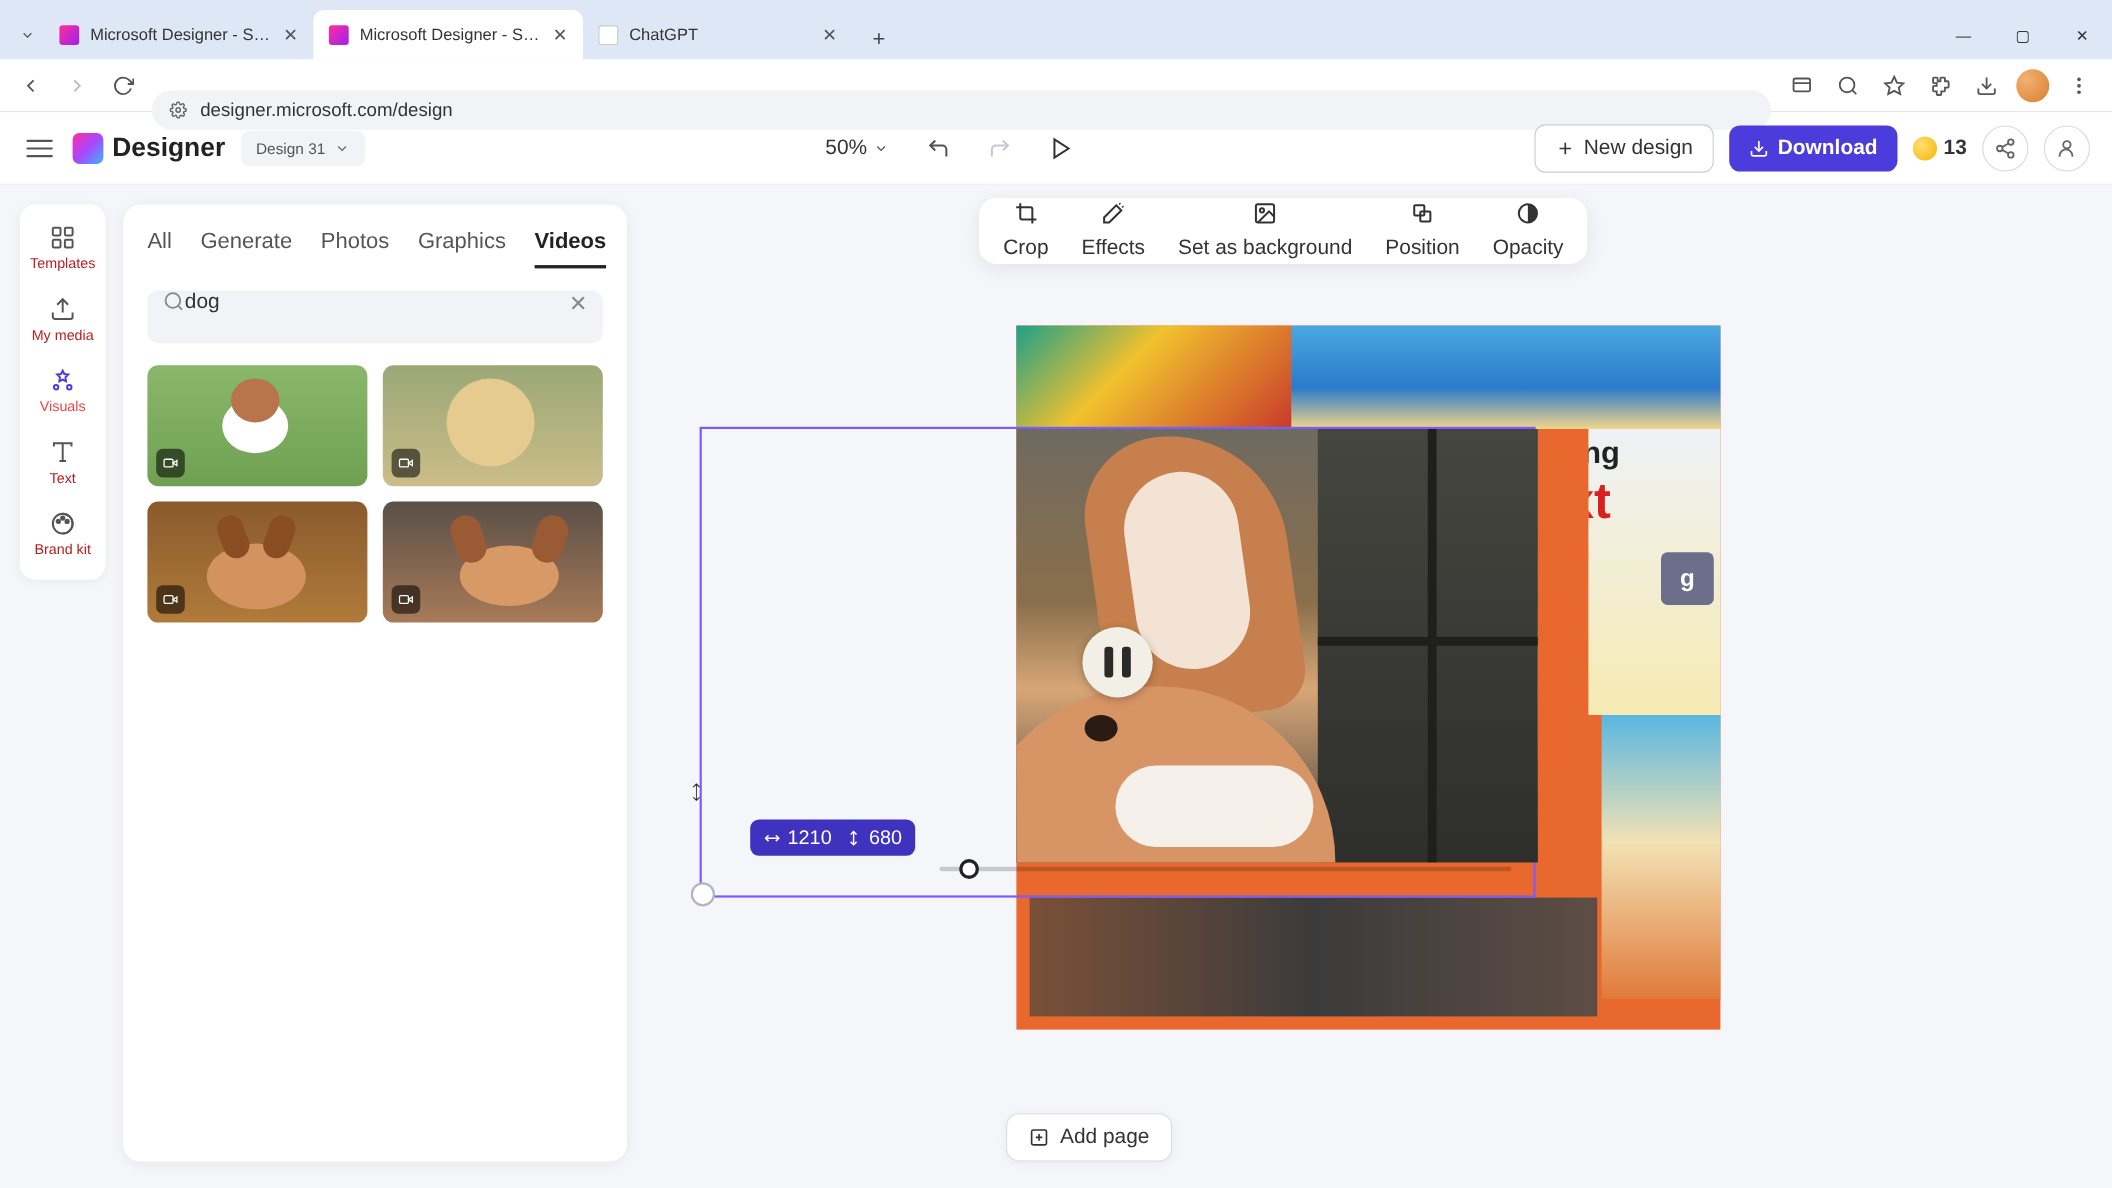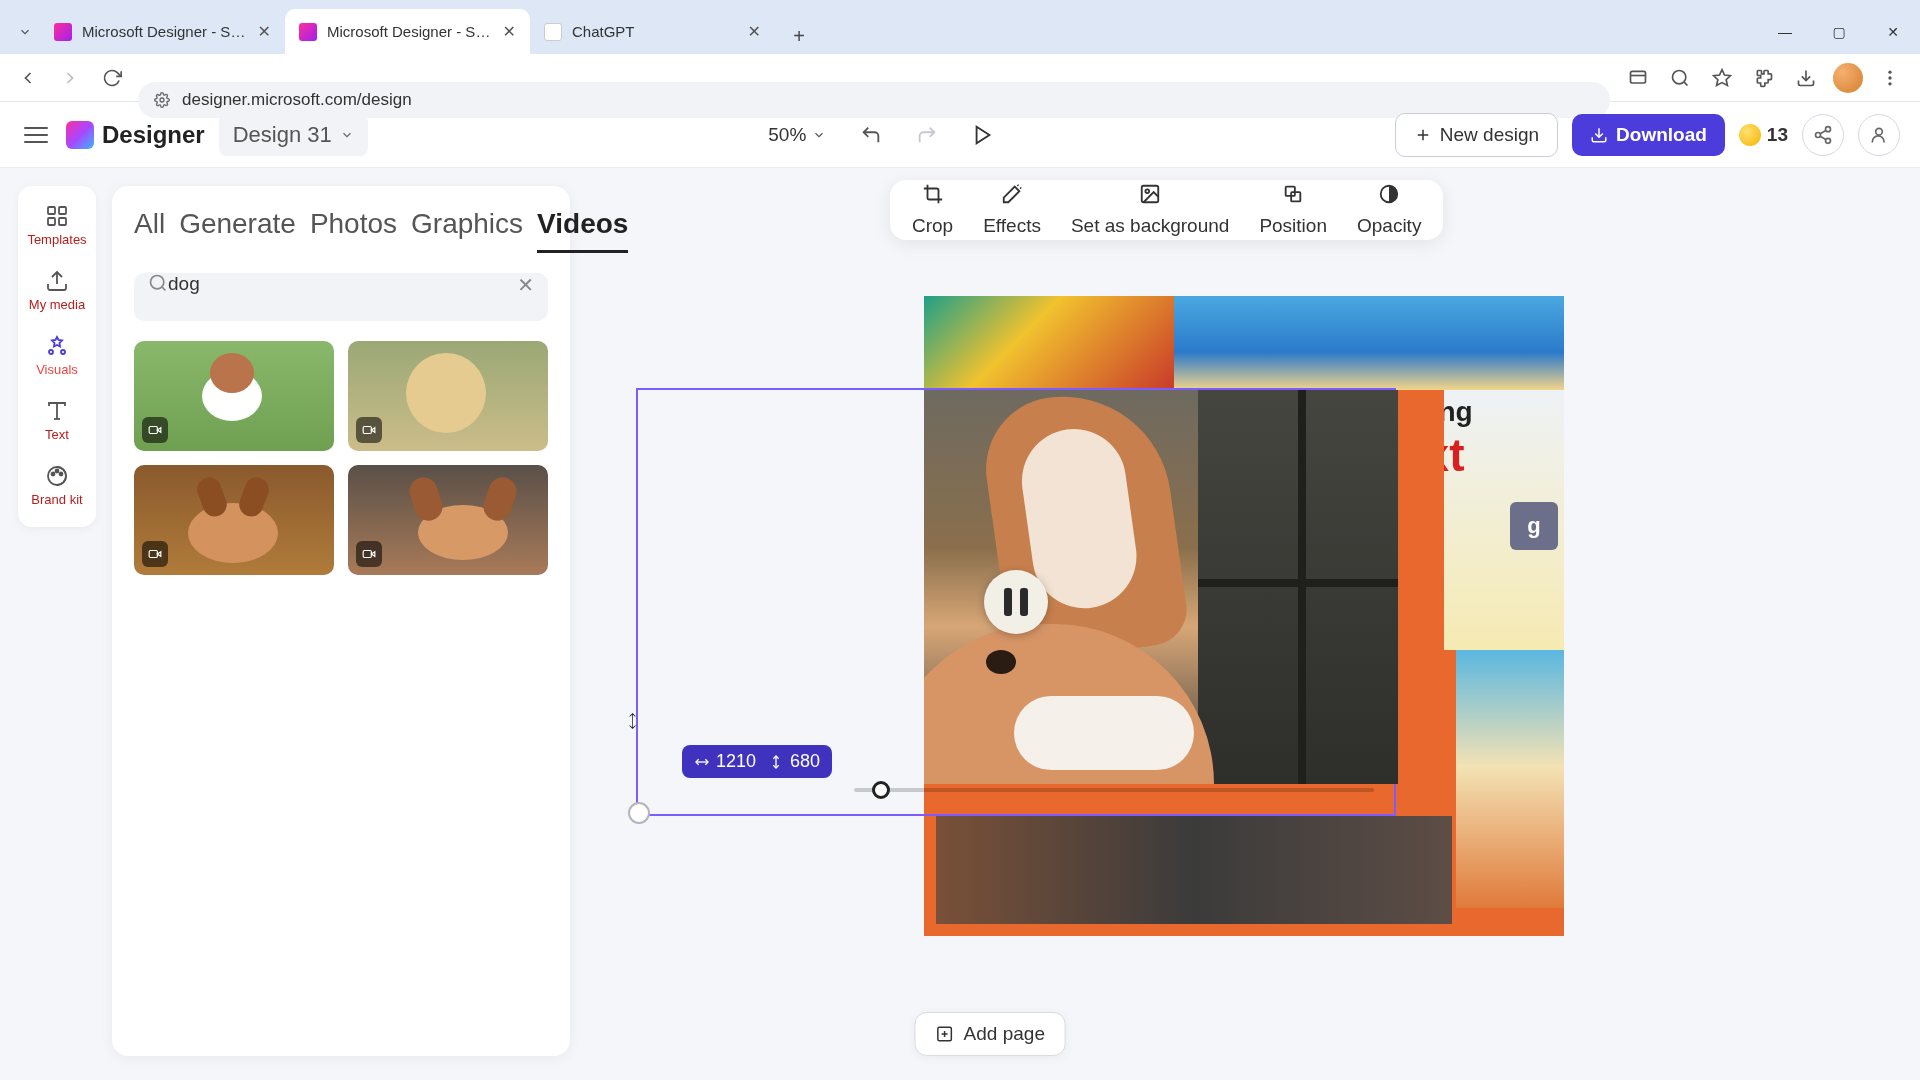--- a/index.html
+++ b/index.html
@@ -29,21 +29,21 @@
 .toolbar-icon { width: 36px; height: 36px; display: flex; align-items: center; justify-content: center; color: #444; font-size: 18px; border-radius: 50%; }
 .avatar-icon { width: 30px; height: 30px; border-radius: 50%; background: radial-gradient(circle at 30% 30%, #f5b070, #d68030); }
 
 
 .app-header { background: #fff; height: 66px; display: flex; align-items: center; padding: 0 20px; gap: 14px; border-bottom: 1px solid #eceef3; }
 .hamburger { width: 32px; height: 32px; display: flex; flex-direction: column; justify-content: center; gap: 5px; padding: 4px; }
 .hamburger span { height: 2px; background: #555; border-radius: 1px; }
 .logo-wrap { display: flex; align-items: center; gap: 8px; }
 .logo-mark { width: 28px; height: 28px; background: linear-gradient(135deg,#ff2ea0 0%,#a847ff 50%,#3ab7ff 100%); border-radius: 6px; }
 .logo-text { font-size: 24px; font-weight: 700; color: #222; }
-.design-dd { display: flex; align-items: center; gap: 8px; background: #f2f3f7; padding: 8px 14px; border-radius: 8px; color: #555; font-size: 22px; }
+.design-dd { display: flex; align-items: center; gap: 8px; background: #f2f3f7; padding: 8px 14px; border-radius: 8px; color: #555; font-size: 14px; }
 .header-center { flex: 1; display: flex; align-items: center; justify-content: center; gap: 18px; }
 .zoom-dd { display: flex; align-items: center; gap: 6px; font-size: 19px; color: #333; padding: 6px 8px; }
 .icon-btn { width: 38px; height: 38px; display: flex; align-items: center; justify-content: center; color: #555; border-radius: 8px; }
 .icon-btn.disabled { color: #c5c8d0; }
 .header-right { display: flex; align-items: center; gap: 14px; }
 .btn-outline { border: 1px solid #c9cdd6; background: #fff; border-radius: 10px; padding: 10px 18px; display: flex; align-items: center; gap: 8px; font-size: 19px; color: #333; font-weight: 500; }
 .btn-primary { background: #4c3cdb; color: #fff; border-radius: 10px; padding: 10px 18px; display: flex; align-items: center; gap: 8px; font-size: 19px; font-weight: 600; }
 .credits { display: flex; align-items: center; gap: 6px; font-size: 19px; color: #333; font-weight: 600; }
 .coin { width: 22px; height: 22px; border-radius: 50%; background: radial-gradient(circle at 35% 35%, #ffe070, #f5b400); }
 .circle-btn { width: 42px; height: 42px; border-radius: 50%; border: 1px solid #d5d9e2; display: flex; align-items: center; justify-content: center; color: #666; background: #fff; }
@@ -52,21 +52,21 @@
 .app-body { position: relative; height: calc(1080px - 54px - 48px - 66px); background: #f5f6fa; }
 
 
 .side-rail { position: absolute; left: 18px; top: 18px; width: 78px; background: #fff; border-radius: 14px; box-shadow: 0 2px 10px rgba(0,0,0,0.05); padding: 8px 0; display: flex; flex-direction: column; align-items: center; }
 .rail-item { width: 100%; padding: 10px 0 12px; display: flex; flex-direction: column; align-items: center; gap: 4px; font-size: 13px; color: #b91c1c; border-radius: 10px; }
 .rail-item.active { color: #ef4444; }
 .rail-icon { font-size: 22px; }
 
 
 .visuals-panel { position: absolute; left: 112px; top: 18px; width: 458px; height: 870px; background: #fff; border-radius: 16px; box-shadow: 0 2px 14px rgba(0,0,0,0.06); padding: 22px; display: flex; flex-direction: column; }
-.panel-tabs { display: flex; gap: 14px; font-size: 28px; color: #555; margin-bottom: 20px; text-align: right; }
+.panel-tabs { display: flex; gap: 26px; font-size: 20px; color: #555; margin-bottom: 20px; text-align: right; }
 .panel-tab { padding-bottom: 10px; }
 .panel-tab.active { color: #222; font-weight: 600; border-bottom: 3px solid #222; }
 .search-wrap { position: relative; display: flex; align-items: flex-start; height: 48px; background: #f2f3f7; border-radius: 10px; padding: 0 14px; gap: 0; margin-bottom: 20px; }
 .search-wrap input { border: none; background: transparent; font-size: 19px; flex: 1; outline: none; color: #333; }
 .search-clear { font-size: 20px; color: #888; }
 .results-grid { display: grid; grid-template-columns: 1fr 1fr; gap: 14px; }
 .thumb { position: relative; height: 110px; border-radius: 10px; overflow: hidden; background: #8aa873; }
 .thumb .vid-badge { position: absolute; left: 8px; bottom: 8px; width: 26px; height: 26px; border-radius: 6px; background: rgba(0,0,0,0.55); display: flex; align-items: center; justify-content: center; color: #fff; font-size: 14px; }
 .thumb.t1 { background: linear-gradient(180deg,#8ab86b 0%,#6fa052 100%); }
 .thumb.t2 { background: linear-gradient(180deg,#9aa876 0%,#cbbd8a 100%); }

